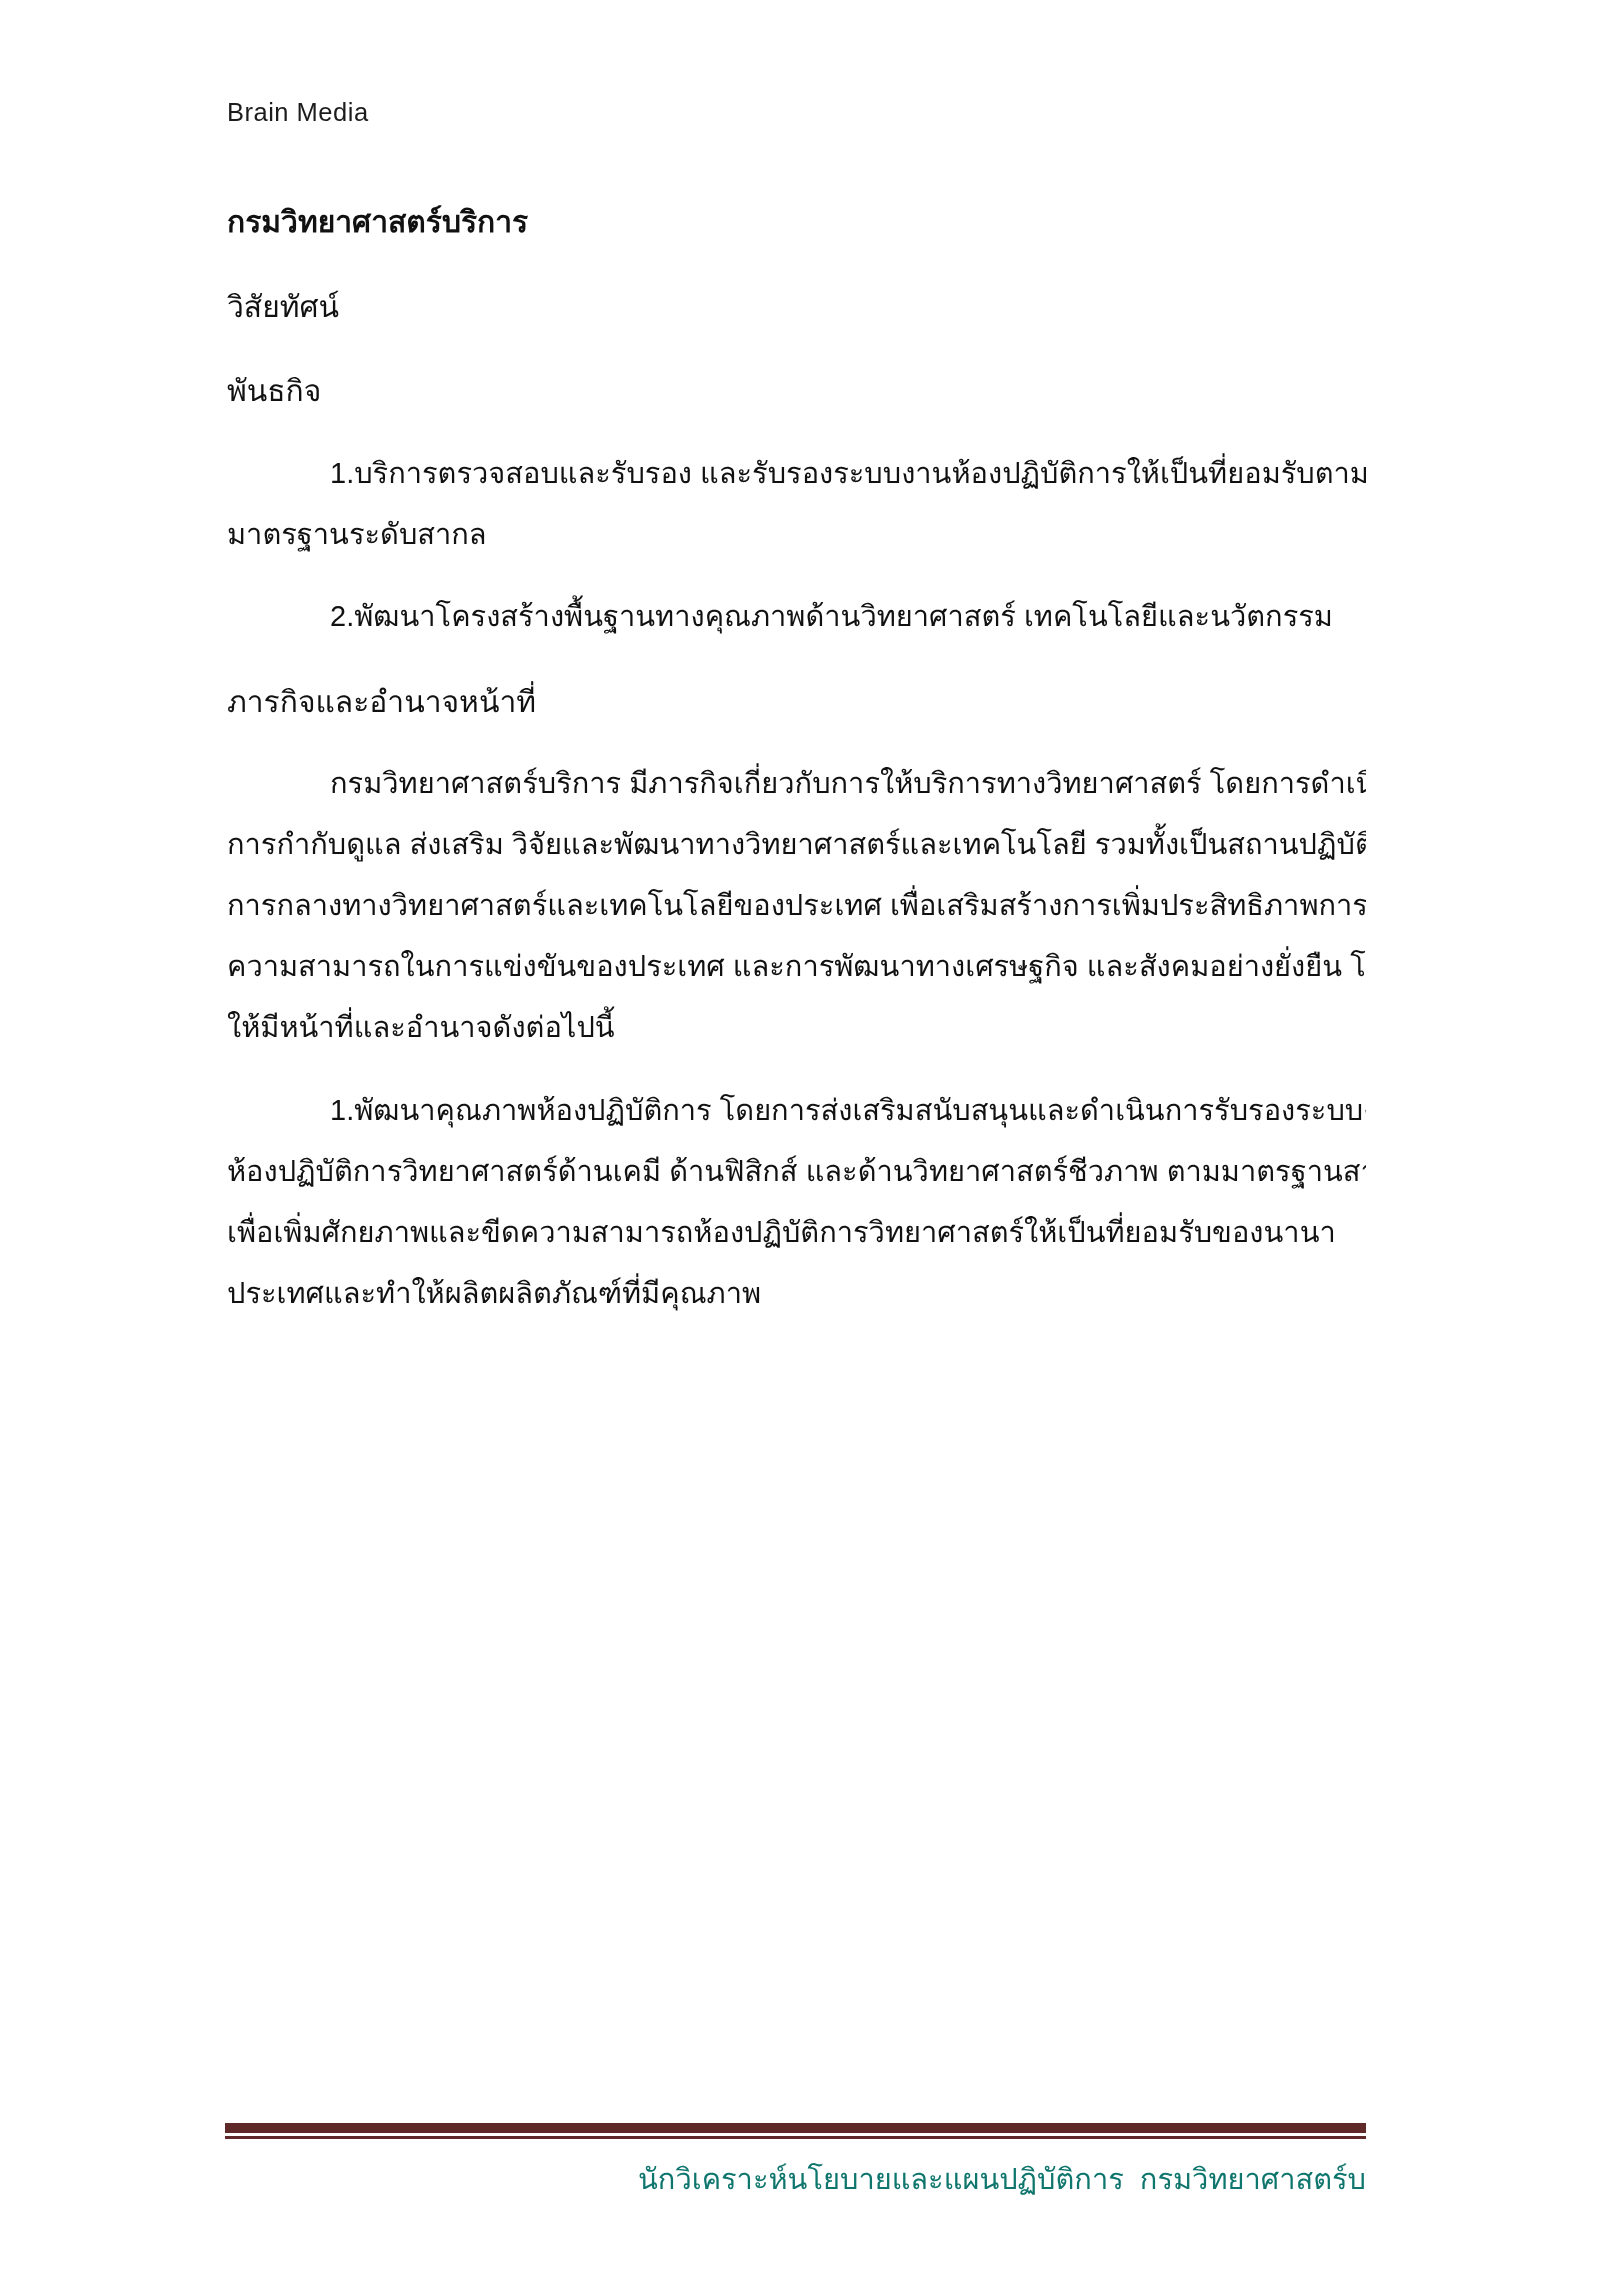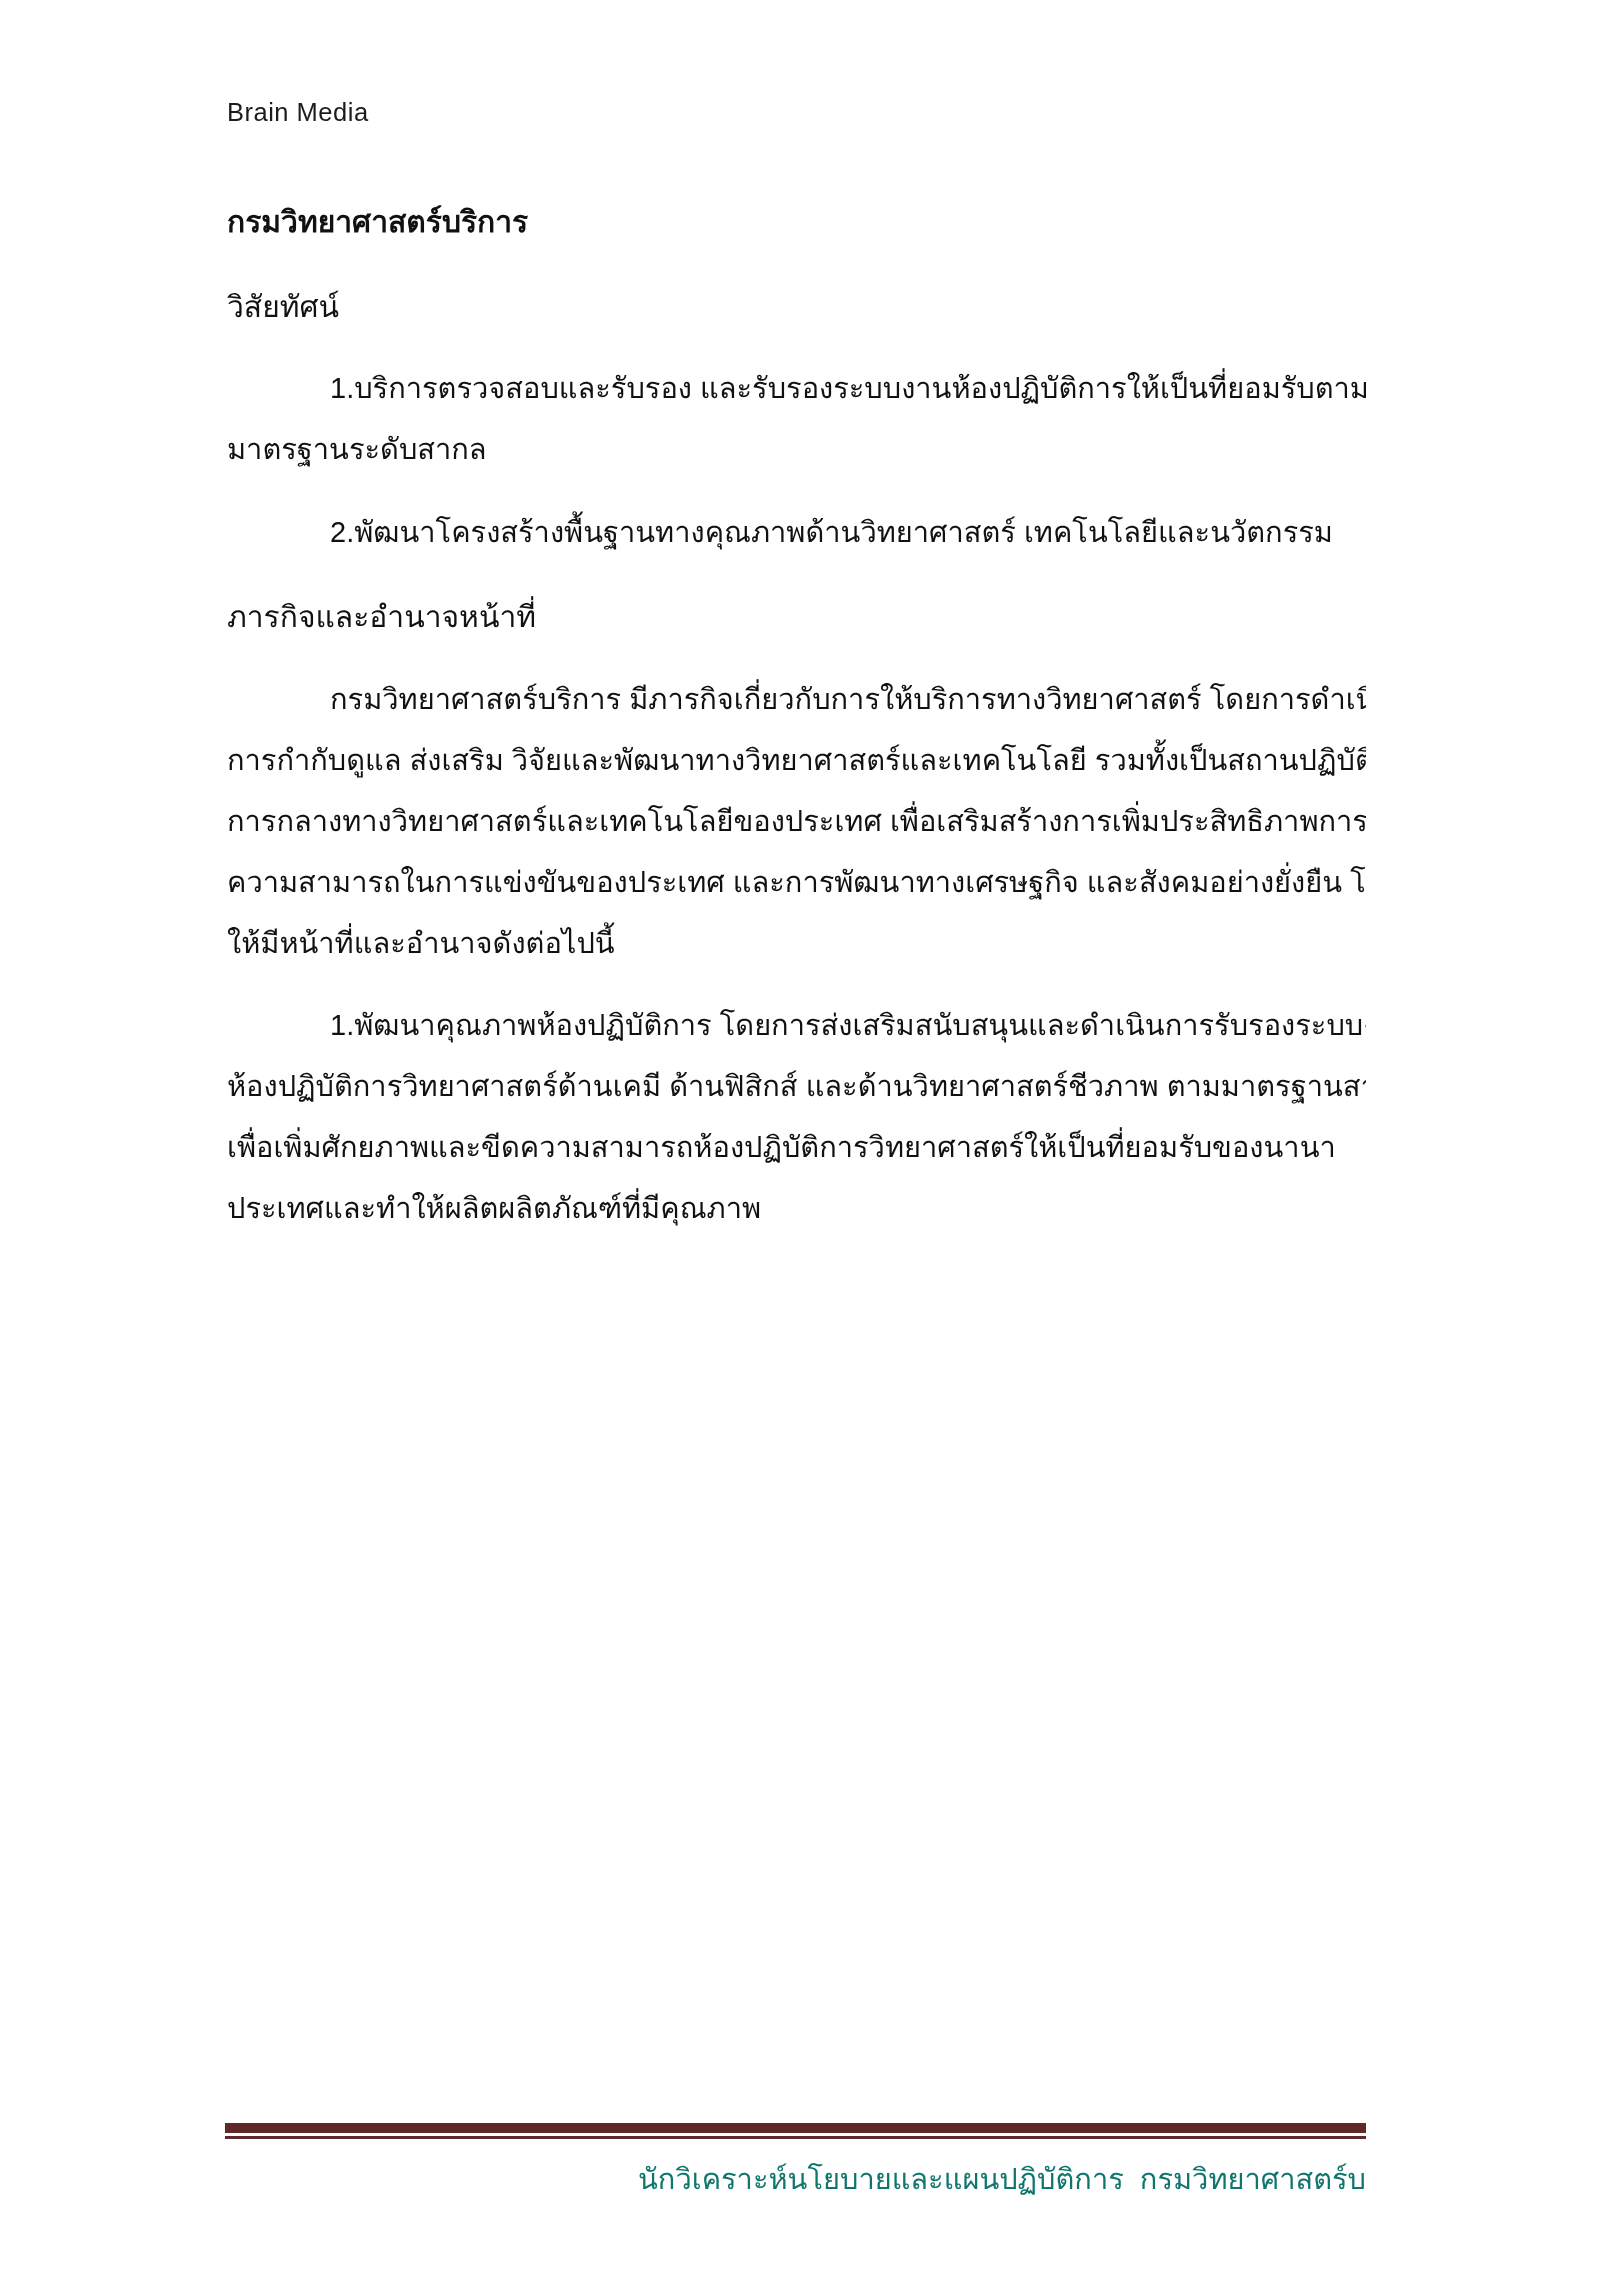--- a/index.html
+++ b/index.html
@@ -108,20 +108,21 @@
   <div class="page-number-box">
     <span>1</span>
   </div>
 
   <div class="doc">
 
     <h1 class="doc-title">กรมวิทยาศาสตร์บริการ</h1>
 
     <h2>วิสัยทัศน์</h2>
 
+    <h2>พันธกิจ</h2>
     <p>1.บริการตรวจสอบและรับรอง และรับรองระบบงานห้องปฏิบัติการให้เป็นที่ยอมรับตามมาตรฐานระดับสากล</p>
     <p>2.พัฒนาโครงสร้างพื้นฐานทางคุณภาพด้านวิทยาศาสตร์ เทคโนโลยีและนวัตกรรม</p>
 
     <h2>ภารกิจและอำนาจหน้าที่</h2>
     <p>กรมวิทยาศาสตร์บริการ มีภารกิจเกี่ยวกับการให้บริการทางวิทยาศาสตร์ โดยการดำเนินการกำกับดูแล ส่งเสริม วิจัยและพัฒนาทางวิทยาศาสตร์และเทคโนโลยี รวมทั้งเป็นสถานปฏิบัติการกลางทางวิทยาศาสตร์และเทคโนโลยีของประเทศ เพื่อเสริมสร้างการเพิ่มประสิทธิภาพการผลิต ความสามารถในการแข่งขันของประเทศ และการพัฒนาทางเศรษฐกิจ และสังคมอย่างยั่งยืน โดยให้มีหน้าที่และอำนาจดังต่อไปนี้</p>
     <p>1.พัฒนาคุณภาพห้องปฏิบัติการ โดยการส่งเสริมสนับสนุนและดำเนินการรับรองระบบงานห้องปฏิบัติการวิทยาศาสตร์ด้านเคมี ด้านฟิสิกส์ และด้านวิทยาศาสตร์ชีวภาพ ตามมาตรฐานสากลเพื่อเพิ่มศักยภาพและขีดความสามารถห้องปฏิบัติการวิทยาศาสตร์ให้เป็นที่ยอมรับของนานาประเทศและทำให้ผลิตผลิตภัณฑ์ที่มีคุณภาพ</p>
 
   </div>
 
   <div class="footer-rule">

